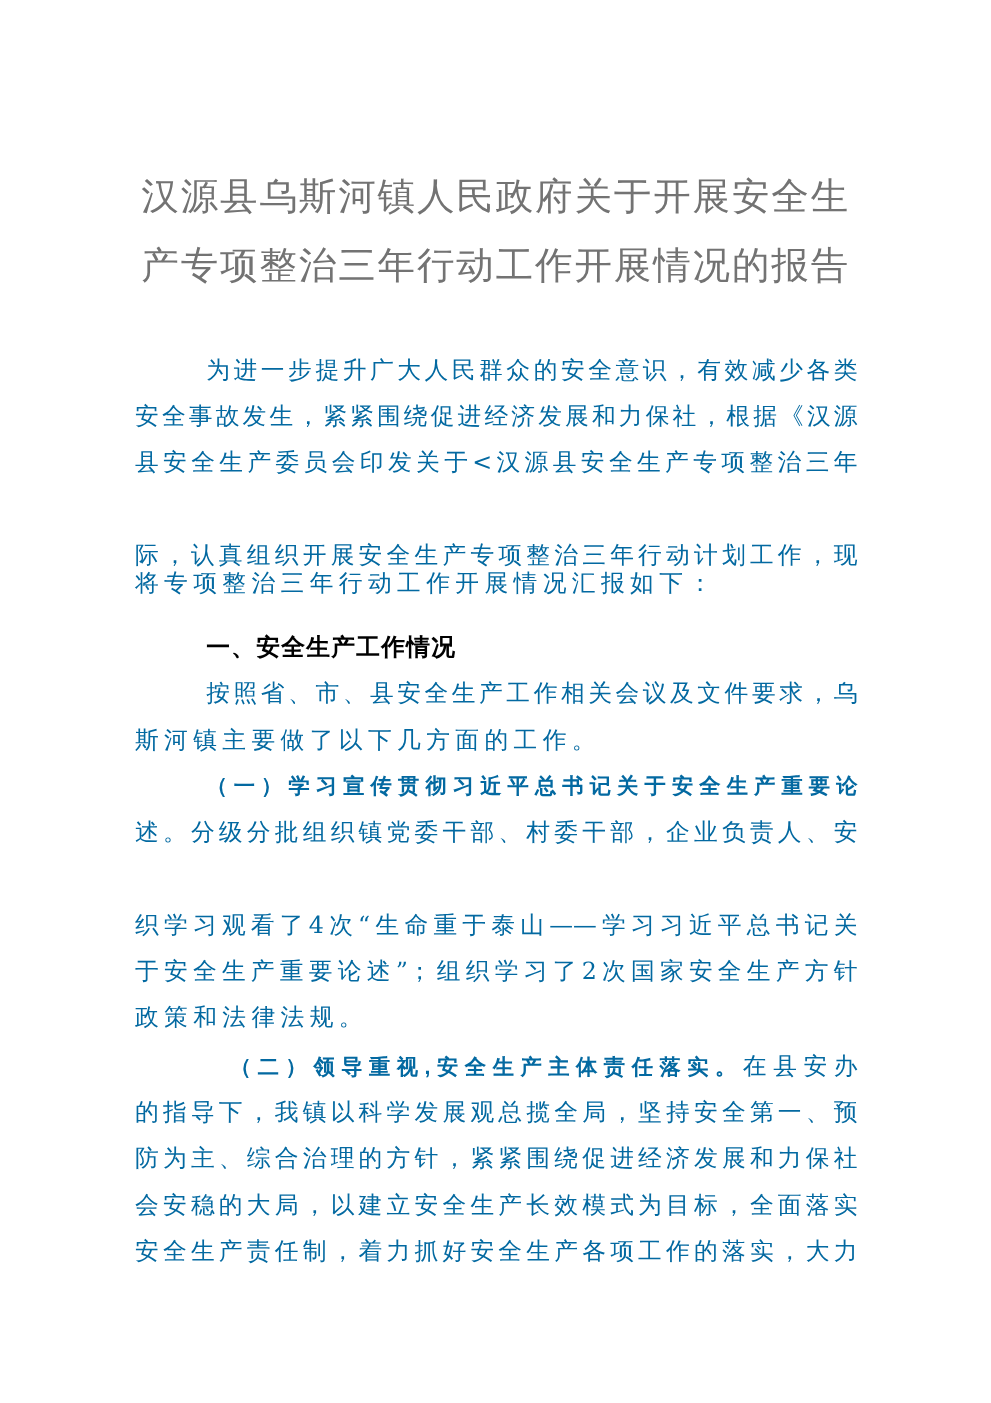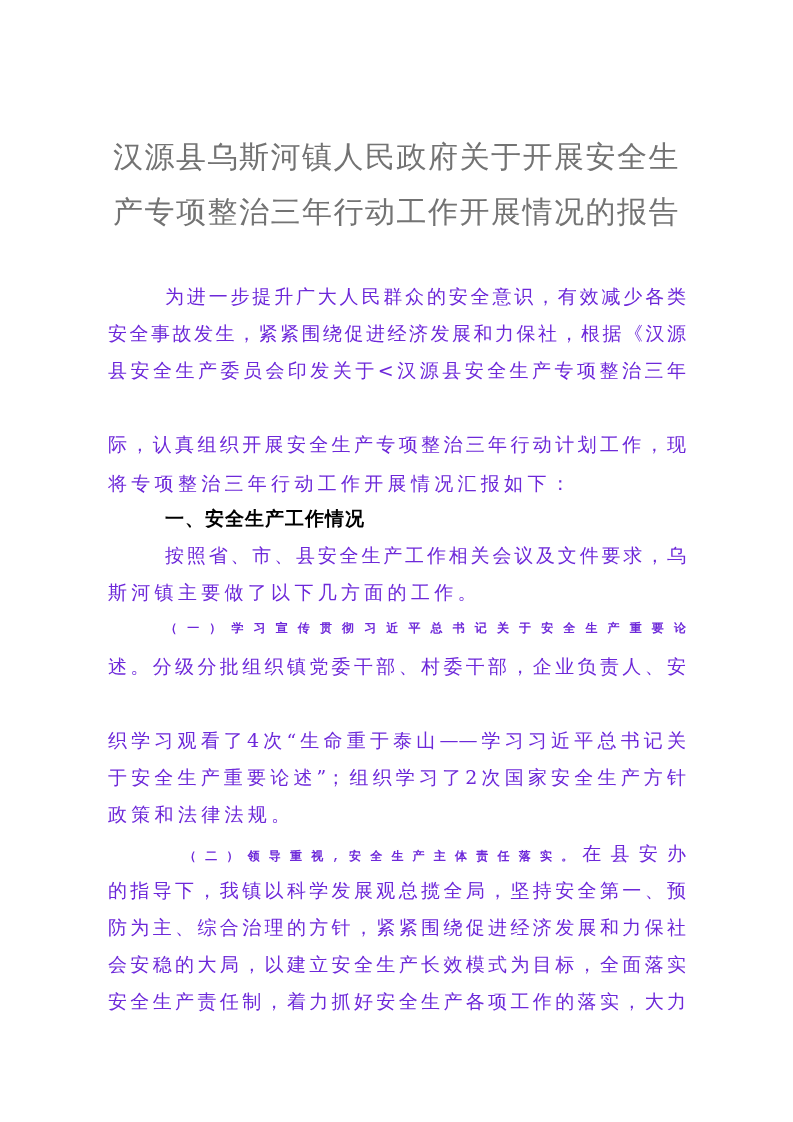--- a/index.html
+++ b/index.html
@@ -37,21 +37,21 @@
     .title-line-2 { top: 192px; }
 
     .body-line {
       position: absolute;
       left: 108px;
       width: 578px;
       height: 30px;
       font-family: "DejaVu Serif", "Liberation Serif", serif;
       font-size: 19px;
       line-height: 30px;
-      color: #6d28d9;
+      color: #0369a1;
       white-space: nowrap;
       text-align: justify;
       text-align-last: justify;
     }
     .body-line.indent { left: 165px; width: 521px; }
     .body-line.indent2 { left: 165px; width: 521px; }
     .body-line.indent3 { left: 184px; width: 502px; }
     .body-line.last {
       text-align: left;
       text-align-last: left;
@@ -62,38 +62,38 @@
       left: 165px;
       font-family: "DejaVu Sans", "Liberation Sans", sans-serif;
       font-weight: bold;
       font-size: 19px;
       line-height: 30px;
       color: #000000;
       white-space: nowrap;
       letter-spacing: 1px;
     }
     .bold-run {
-      font-family: Liberation Mono, monospace;
+      font-family: Liberation Sans, sans-serif;
       font-weight: bold;
-      font-size: 12px;
+      font-size: 17px;
     }
   </style>
 </head>
 <body>
 
 <div class="page">
 
   <div class="title title-line-1">汉源县乌斯河镇人民政府关于开展安全生</div>
   <div class="title title-line-2">产专项整治三年行动工作开展情况的报告</div>
 
   <div class="body-line indent" style="top:281px;">为进一步提升广大人民群众的安全意识，有效减少各类</div>
   <div class="body-line" style="top:318px;">安全事故发生，紧紧围绕促进经济发展和力保社，根据《汉源</div>
   <div class="body-line" style="top:355px;">县安全生产委员会印发关于&lt;汉源县安全生产专项整治三年</div>
   <div class="body-line" style="top:429px;">际，认真组织开展安全生产专项整治三年行动计划工作，现</div>
-  <div class="body-line last" style="top:468px;text-align:center;">将专项整治三年行动工作开展情况汇报如下：</div>
+  <div class="body-line last" style="top:452px;text-align:center;">将专项整治三年行动工作开展情况汇报如下：</div>
 
   <div class="heading-line" style="top:503px;">一、安全生产工作情况</div>
 
   <div class="body-line indent" style="top:540px;">按照省、市、县安全生产工作相关会议及文件要求，乌</div>
   <div class="body-line last" style="top:577px;">斯河镇主要做了以下几方面的工作。</div>
 
   <div class="body-line indent2 bold-run" style="top:614px;">（一）学习宣传贯彻习近平总书记关于安全生产重要论</div>
   <div class="body-line" style="top:651px;">述。分级分批组织镇党委干部、村委干部，企业负责人、安</div>
   <div class="body-line" style="top:725px;">织学习观看了4次“生命重于泰山——学习习近平总书记关</div>
   <div class="body-line" style="top:762px;">于安全生产重要论述”；组织学习了2次国家安全生产方针</div>

